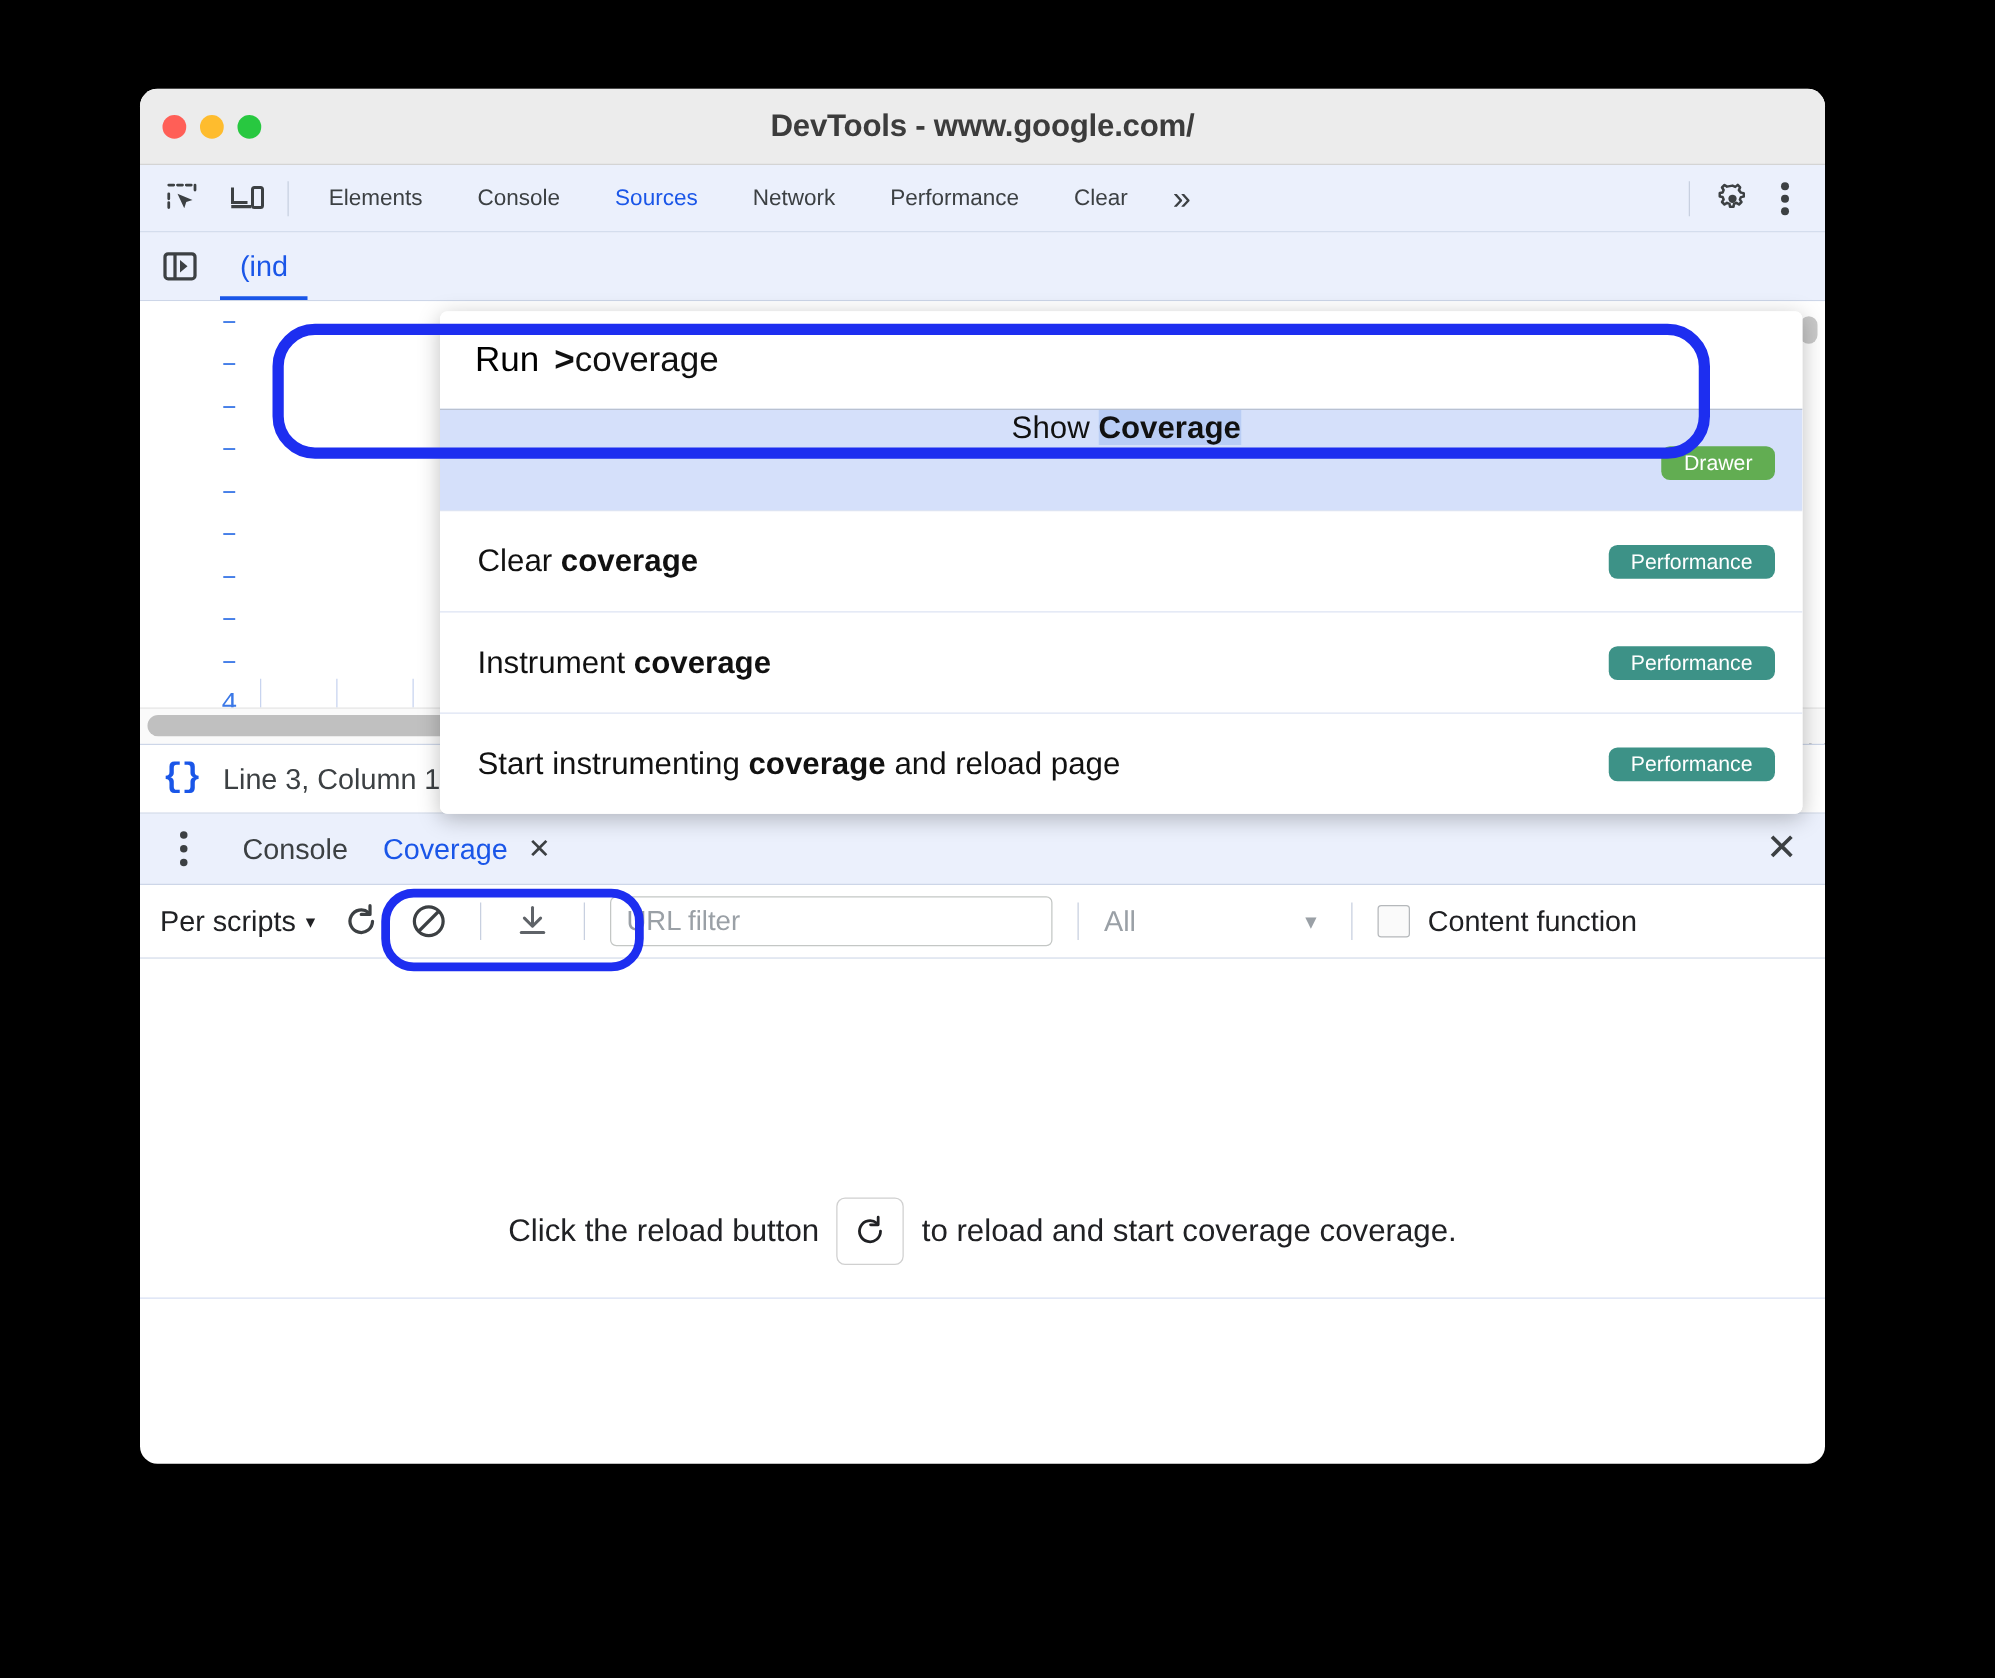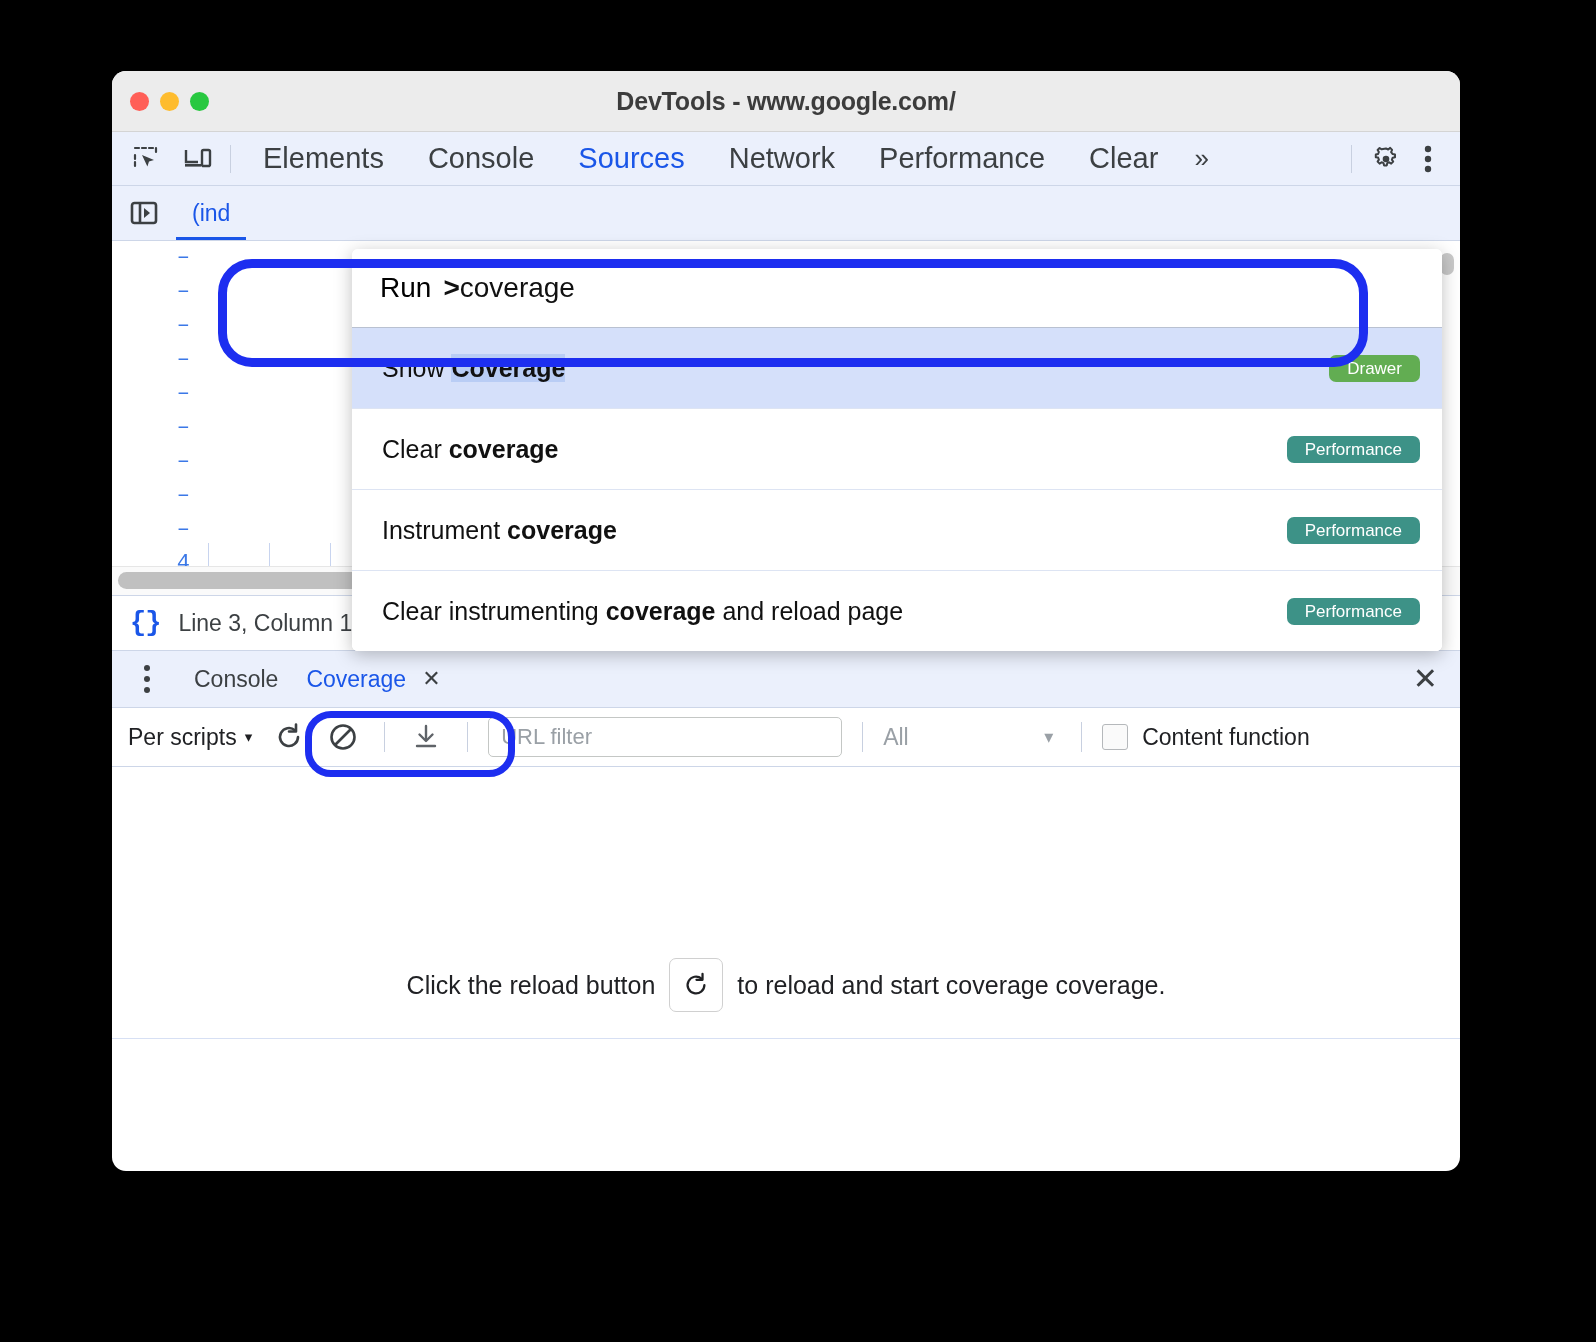--- a/index.html
+++ b/index.html
@@ -89,21 +89,21 @@
     display: flex;
     align-items: center;
     height: 100%;
     gap: 0px;
     margin-left: 8px;
   }
   .tab {
     padding: 0 22px;
     height: 100%;
     display: flex; align-items: center;
-    font-size: 29px;
+    font-size: 18px;
     color: #3c4043;
     white-space: nowrap;
   }
   .tab.active { color: #1a56e8; }
   .tab.more { font-size: 26px; padding: 0 14px; color: #3c4043; }
   .tb-right {
     margin-left: auto;
     display: flex; align-items: center;
     height: 100%;
     padding-right: 14px;
@@ -355,20 +355,21 @@
     display: flex; align-items: center;
     padding: 0 22px 0 30px;
     border-top: 1px solid #dde4f3;
     font-size: 25px;
     color: #111111;
     background: #ffffff;
   }
   .p-item.selected {
     background: #d5e0fa;
     border-top: 1px solid #b9c1d1;
+    flex-direction: column;
   }
   .p-item .label b { font-weight: bold; }
   .p-item.selected .hl { background: #b9cdf5; }
   .badge {
     margin-left: auto;
     border-radius: 7px;
     color: #ffffff;
     font-size: 17px;
     padding: 5px 18px;
     line-height: 1;
@@ -601,21 +602,21 @@
           <span class="label"><span>Clear </span><b class="hl">coverage</b><span></span></span>
           <span class="badge performance">Performance</span>
         </div>
 
         <div class="p-item">
           <span class="label"><span>Instrument </span><b class="hl">coverage</b><span></span></span>
           <span class="badge performance">Performance</span>
         </div>
 
         <div class="p-item">
-          <span class="label"><span>Clear instrumenting </span><b class="hl">coverage</b><span> and reload page</span></span>
+          <span class="label"><span>Start instrumenting </span><b class="hl">coverage</b><span> and reload page</span></span>
           <span class="badge performance">Performance</span>
         </div>
 
       </div>
     </div>
 
   </div>
 
   <div class="ring" id="ring-show-coverage"></div>
   <div class="ring" id="ring-coverage-tab"></div>

